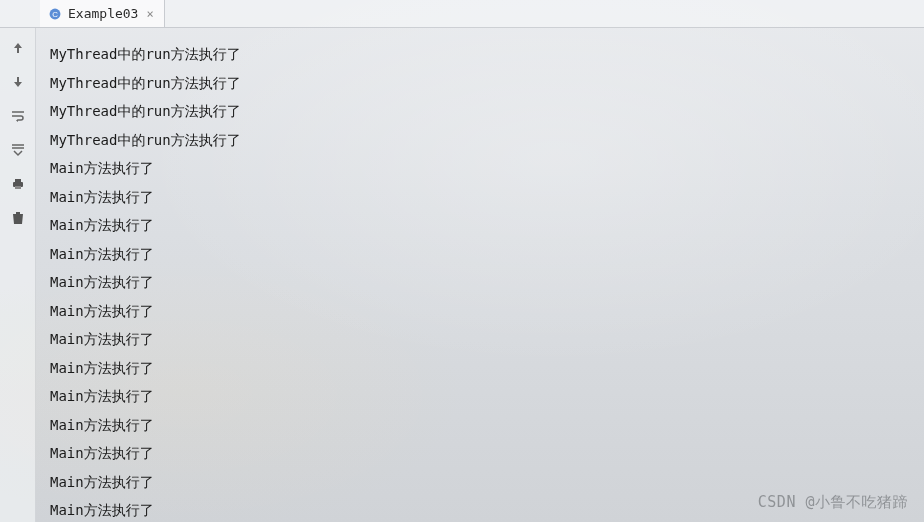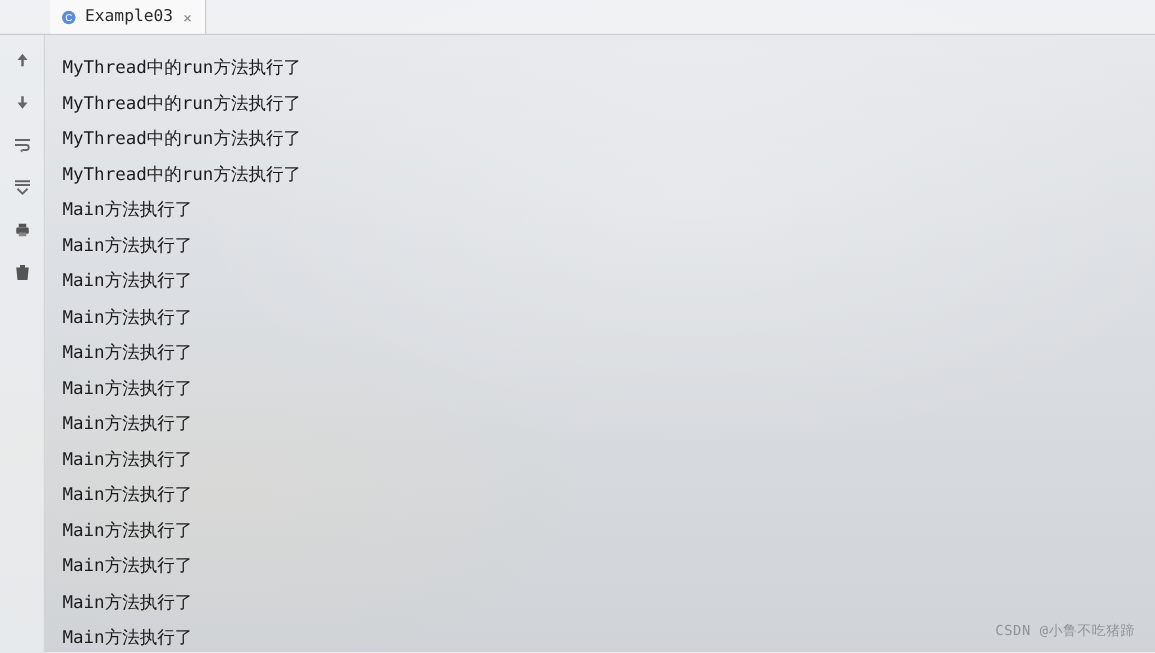--- a/index.html
+++ b/index.html
@@ -76,21 +76,21 @@
       font-family: "Consolas","Menlo","Microsoft YaHei", monospace;
       font-size: 14px;
       color: #1a1a1a;
       line-height: 28.5px;
       white-space: pre;
     }
     .watermark {
       position: absolute;
       right: 16px;
       bottom: 10px;
-      font-size: 11px;
+      font-size: 15px;
       color: rgba(90,92,96,0.55);
       letter-spacing: 0.5px;
       pointer-events: none;
     }
     .bg-texture {
       position: absolute;
       inset: 0;
       pointer-events: none;
       background:
         radial-gradient(ellipse 600px 300px at 60% 30%, rgba(255,255,255,0.25), transparent 70%),

